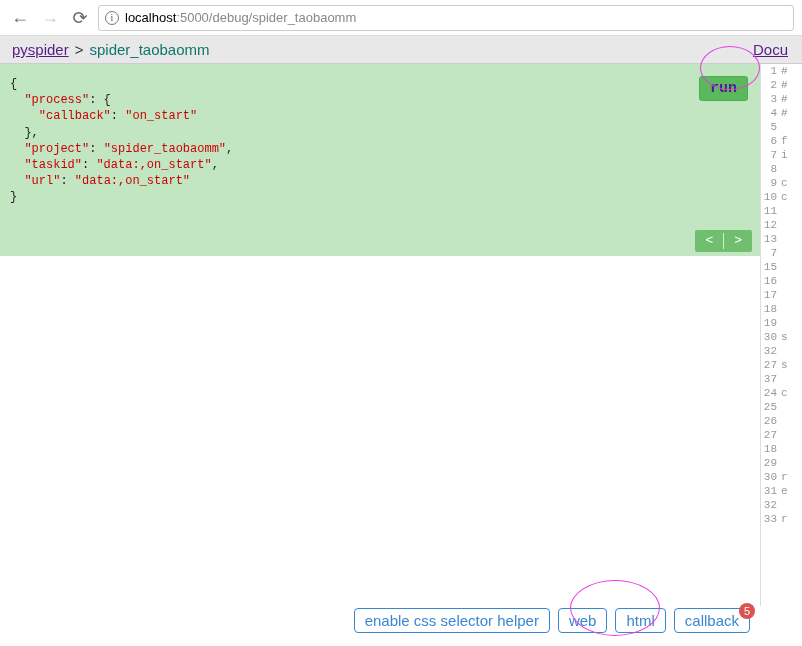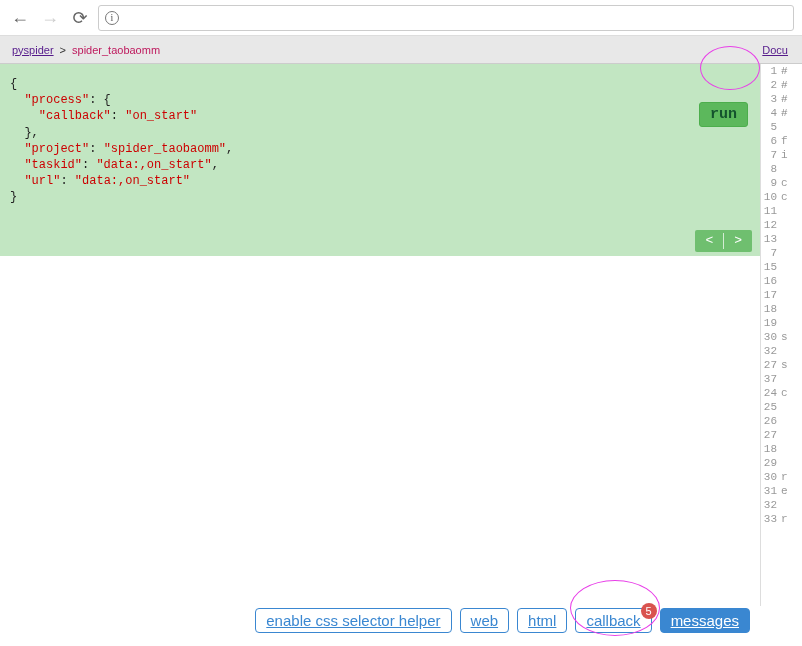--- a/index.html
+++ b/index.html
@@ -51,25 +51,25 @@
   }
   .url-host { color: #000; }
   .url-path { color: #888; }
   .breadcrumb {
     height: 28px;
     background: #e8e8e8;
     display: flex;
     align-items: center;
     padding: 0 12px;
     border-bottom: 1px solid #ccc;
-    font-size: 11px;
+    font-size: 15px;
   }
   .breadcrumb a { color: #551a8b; text-decoration: underline; }
   .breadcrumb .sep { margin: 0 6px; color: #333; }
-  .breadcrumb .current { color: #be185d; }
+  .breadcrumb .current { color: #0f766e; }
   .docs-link {
     margin-left: auto;
     color: #0000ee;
     text-decoration: underline;
     padding-right: 2px;
   }
   .content {
     display: flex;
     height: calc(100% - 64px - 40px);
   }
@@ -88,29 +88,28 @@
     white-space: pre;
     position: relative;
     min-height: 130px;
   }
   .json-block .key { color: #c00; }
   .json-block .str { color: #c00; }
   .run-btn {
     position: absolute;
     top: 12px; right: 12px;
     background: #5cb85c;
-    color: #14532d;
+    color: #4c1d95;
     border: 1px solid #4cae4c;
     font-weight: bold;
     font-family: "Courier New", monospace;
     font-size: 15px;
     padding: 3px 10px;
     border-radius: 3px;
     cursor: pointer;
-    margin-top: 26px;
   }
   .pager {
     position: absolute;
     bottom: 4px; right: 8px;
     background: #6fbf6f;
     color: #fff;
     font-family: "Courier New", monospace;
     font-size: 13px;
     display: flex;
     align-items: center;
@@ -165,21 +164,20 @@
     color: #3a87d1;
     background: #fff;
     border-radius: 4px;
     padding: 3px 10px;
     font-size: 15px;
     cursor: pointer;
     display: flex;
     align-items: center;
     gap: 2px;
     position: relative;
-    text-decoration: underline;
   }
   .pill-btn.primary {
     background: #3a87d1;
     color: #fff;
   }
   .badge {
     background: #d9534f;
     color: #fff;
     border-radius: 50%;
     width: 16px; height: 16px;
@@ -197,20 +195,21 @@
 </style>
 </head>
 <body>
 
 <div class="browser-bar">
   <div class="nav-btn">←</div>
   <div class="nav-btn disabled">→</div>
   <div class="nav-btn">⟳</div>
   <div class="url-bar">
     <span class="info-icon">i</span>
+    <span><span class="url-host">localhost</span><span class="url-path">:5000/debug/spider_taobaomm</span></span>
   </div>
 </div>
 
 <div class="breadcrumb">
   <a href="#">pyspider</a>
   <span class="sep">&gt;</span>
   <span class="current">spider_taobaomm</span>
   <a href="#" class="docs-link">Docu</a>
 </div>
 
@@ -369,17 +368,16 @@
 </div>
 
 <div class="bottom-bar">
   <button class="pill-btn">enable css selector helper</button>
   <button class="pill-btn">web</button>
   <button class="pill-btn">html</button>
   <button class="pill-btn">
     <span>callback</span>
     <span class="badge">5</span>
   </button>
-  <button class="pill-btn primary">messages</button>
 </div>
 
 <div class="annot-circle" style="top:46px; left:700px; width:60px; height:44px;"></div>
 <div class="annot-circle" style="top:580px; left:570px; width:90px; height:56px;"></div>
 
 </body></html>

